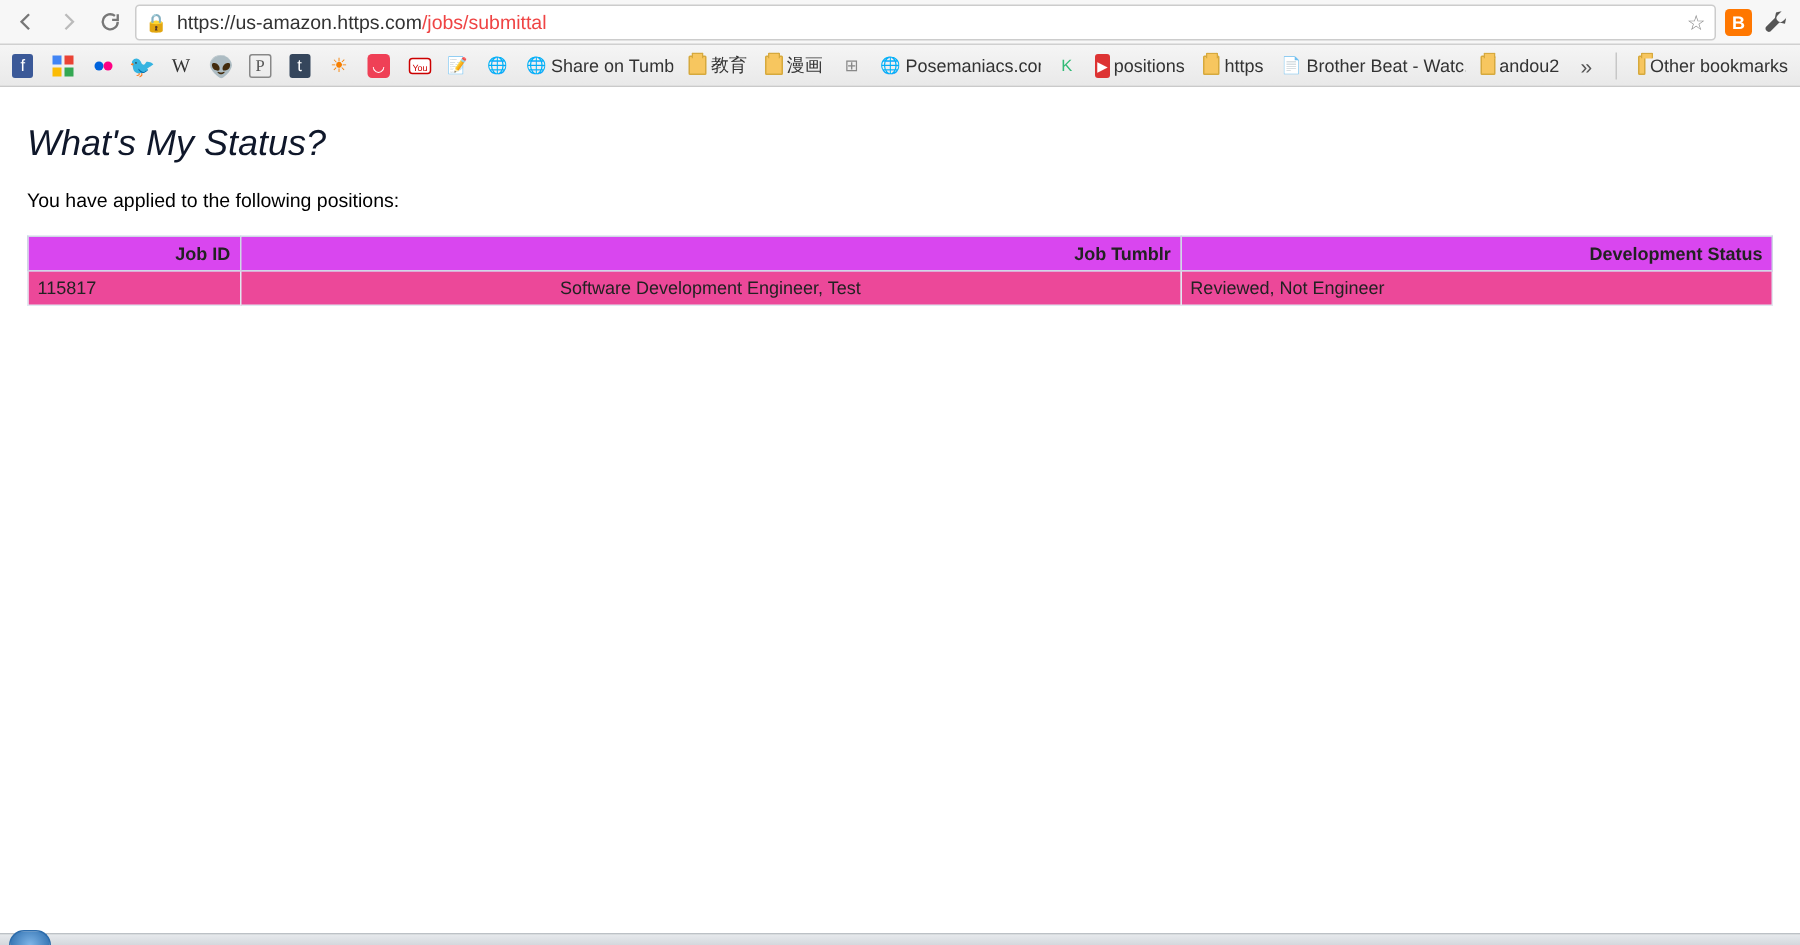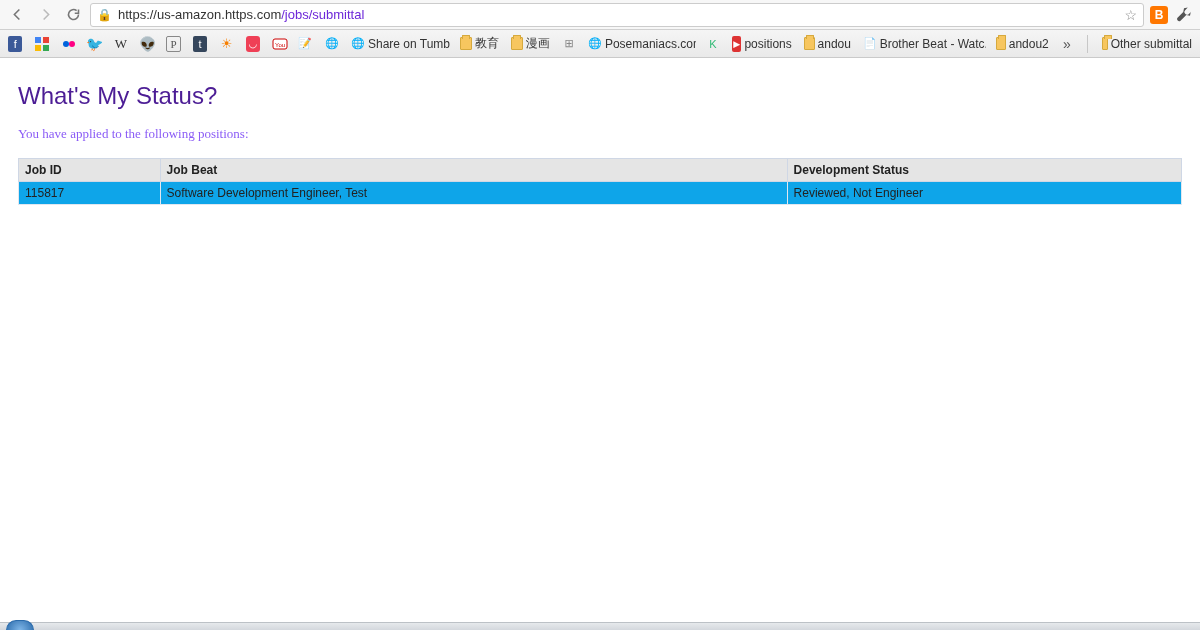--- a/index.html
+++ b/index.html
@@ -6,41 +6,41 @@
   html, body { margin:0; padding:0; width:1200px; height:630px; font-family: Arial, Helvetica, sans-serif; font-size:13px; color:#333; background:#fff; overflow:hidden;}
   
   .chrome { width:100%; }
   .navbar { display:flex; align-items:center; height:30px; padding:0 6px; background:#f7f7f7; border-bottom:1px solid #d0d0d0; gap:6px;}
   .nav-btn { width:22px; height:22px; display:flex; align-items:center; justify-content:center; color:#777; border-radius:3px;}
   .nav-btn svg { width:15px; height:15px; }
   .nav-btn.disabled { color:#bbb; }
   .omnibox { flex:1; display:flex; align-items:center; height:24px; border:1px solid #ccc; border-radius:3px; background:#fff; padding:0 6px; gap:6px; color:#555;}
   .omnibox .lock { color:#3a9b3a; font-size:12px; }
   .omnibox .url { font-size:13px; color:#333; flex:1; white-space:nowrap; overflow:hidden;}
-  .omnibox .url .gray { color:#6d28d9;text-align:right; }
+  .omnibox .url .gray { color:#ef4444;text-align:right; }
   .omnibox .star { color:#888; font-size:14px; }
   .blogger { width:18px; height:18px; background:#ff7700; color:#fff; font-weight:bold; font-size:12px; display:flex; align-items:center; justify-content:center; border-radius:3px;}
   .wrench { width:20px; height:20px; color:#555; display:flex; align-items:center; justify-content:center;}
   
   .bookbar { display:flex; align-items:center; height:28px; padding:0 6px; background:linear-gradient(#f5f5f5,#e9e9e9); border-bottom:1px solid #cacaca; gap:8px; font-size:12px; color:#333;}
   .bm { display:flex; align-items:center; gap:3px; max-width:140px; white-space:nowrap; overflow:hidden; text-overflow:ellipsis; padding:2px 2px; border-radius:3px;}
   .bm .ficon { width:16px; height:16px; display:flex; align-items:center; justify-content:center; font-size:11px; border-radius:2px;}
   .folder-ic { width:16px; height:13px; background:#f7c65f; border:1px solid #d6a93d; border-radius:1px; position:relative;}
   .folder-ic::before { content:""; position:absolute; top:-3px; left:1px; width:6px; height:3px; background:#f7c65f; border:1px solid #d6a93d; border-bottom:none; border-radius:1px 1px 0 0;}
   .chevmore { margin-left:auto; color:#555; font-size:14px; padding:0 4px;}
   .sep { width:1px; height:18px; background:#c7c7c7; margin:0 4px;}
   
   .page { padding:18px 18px; }
-  h1 { font-family:Arial,sans-serif; font-weight:normal; color:#4c1d95; font-size:24px; margin:6px 0 16px 0;}
-  .intro { font-size:13px; color:#8b5cf6; margin-bottom:16px;font-family:Liberation Serif, serif;}
+  h1 { font-family:Arial,sans-serif; font-weight:normal; color:#0f172a; font-size:24px; margin:6px 0 16px 0;font-style:italic;}
+  .intro { font-size:13px; color:#000000; margin-bottom:16px;}
   table.status { width:100%; border-collapse:collapse; font-size:12px; }
-  table.status th { background:#e5e5e5; border:1px solid #cfd7e5; padding:4px 6px; font-weight:bold; text-align:left; color:#222;}
-  table.status td { background:#0ea5e9; border:1px solid #e1e7f0; padding:4px 6px; color:#222;}
+  table.status th { background:#d946ef; border:1px solid #cfd7e5; padding:4px 6px; font-weight:bold; text-align:right; color:#222;}
+  table.status td { background:#ec4899; border:1px solid #e1e7f0; padding:4px 6px; color:#222;}
   table.status td.jobid { width:140px; }
-  table.status td.title { width:620px; }
+  table.status td.title { width:620px;text-align:center; }
   
   .taskbar { position:absolute; bottom:0; left:0; right:0; height:8px; background:linear-gradient(#e6e9ec,#d4d8dd); border-top:1px solid #bcc1c6;}
   .orb { position:absolute; bottom:0px; left:6px; width:28px; height:10px; border-top-left-radius:14px; border-top-right-radius:14px; background:radial-gradient(circle at 50% 100%, #7fb6e8, #2b6bab); border:1px solid #2b6bab; border-bottom:none;}
 </style>
 </head>
 <body>
 
 <div class="chrome">
   <div class="navbar">
     <div class="nav-btn">
@@ -150,47 +150,47 @@
       </div>
     <div class="bm">
         <span class="ficon" style="color:#3b7;">K</span>
       </div>
     <div class="bm">
         <span class="ficon" style="background:#d33;color:#fff;border-radius:2px;font-size:9px;">▶</span>
         <span>positions</span>
       </div>
     <div class="bm">
         <span class="folder-ic"></span>
-        <span>andou</span>
+        <span>https</span>
       </div>
     <div class="bm">
         <span class="ficon" style="color:#5b8def;">📄</span>
         <span>Brother Beat - Watc...</span>
       </div>
     <div class="bm">
         <span class="folder-ic"></span>
         <span>andou2</span>
       </div>
     <span class="chevmore">»</span>
     <span class="sep"></span>
     <div class="bm">
         <span class="folder-ic"></span>
-        <span>Other submittal</span>
+        <span>Other bookmarks</span>
       </div>
   </div>
 </div>
 
 <div class="page">
   <h1>What's My Status?</h1>
   <div class="intro">You have applied to the following positions:</div>
   <table class="status">
     <thead>
       <tr>
         <th style="width:140px">Job ID</th>
-        <th>Job Beat</th>
+        <th>Job Tumblr</th>
         <th style="width:390px">Development Status</th>
       </tr>
     </thead>
     <tbody>
       <tr>
         <td class="jobid">115817</td>
         <td class="title">Software Development Engineer, Test</td>
         <td>Reviewed, Not Engineer</td>
       </tr>
     </tbody>

